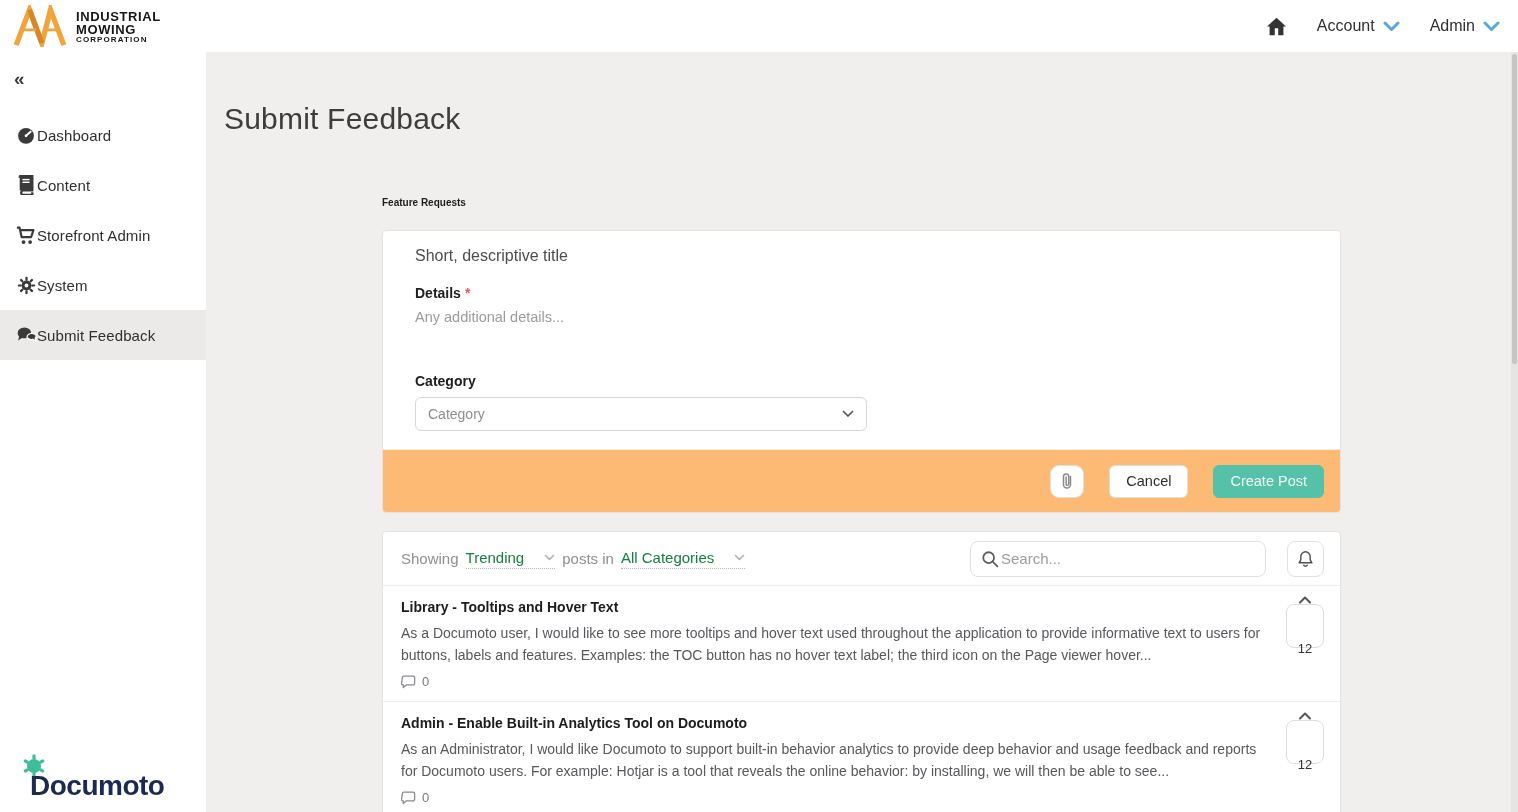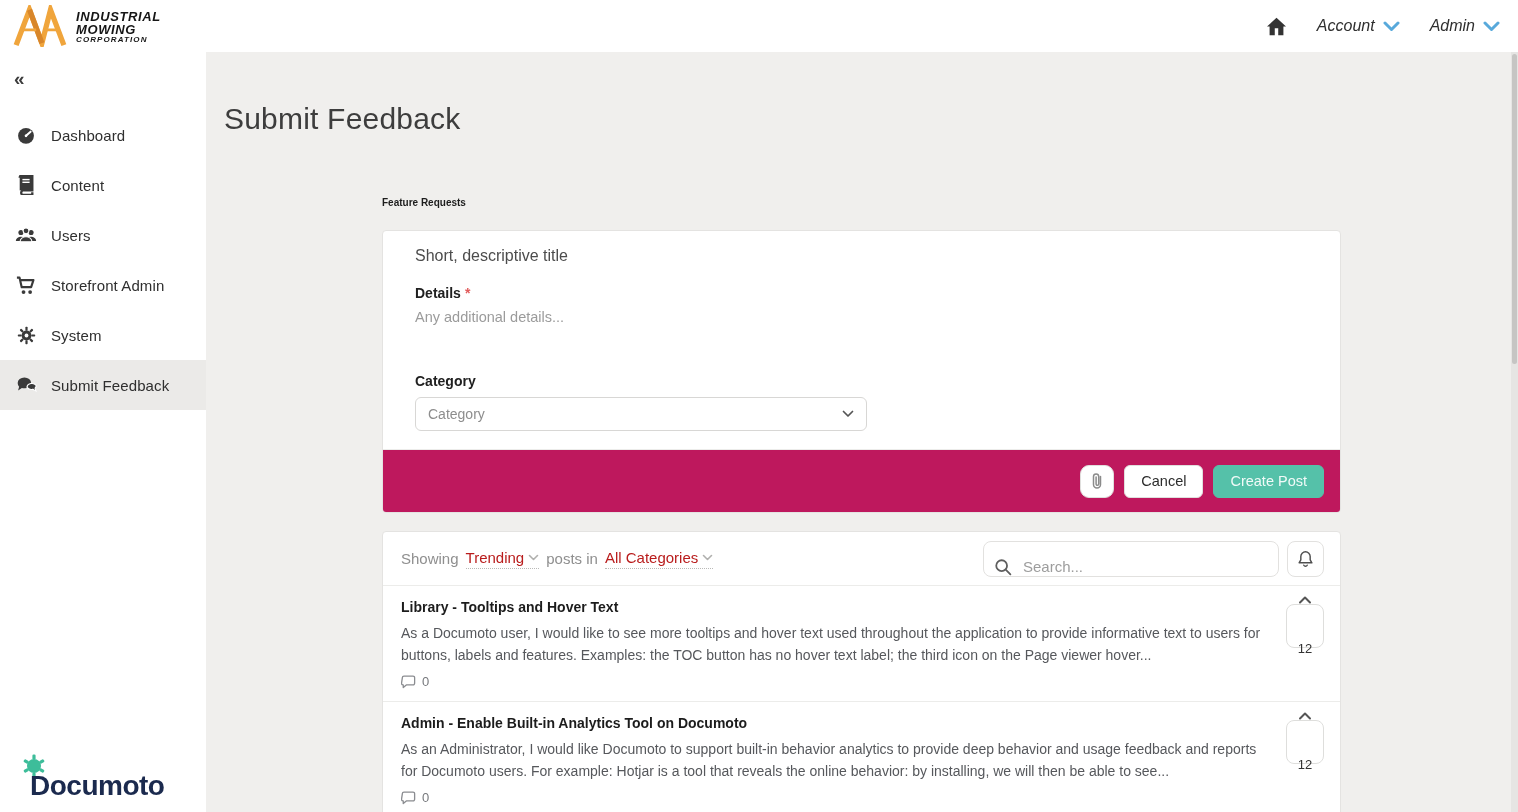--- a/index.html
+++ b/index.html
@@ -10,41 +10,40 @@
     background:#f0efed; color:#2f2f2f;
     position:relative;
   }
 
   
   .header {
     position:absolute; top:0; left:0; right:0; height:52px;
     background:#ffffff; z-index:5;
     display:flex; align-items:center; justify-content:space-between;
     padding:0 18px 0 12px;
-    font-style:italic;
   }
   .brand { display:flex; align-items:center; gap:8px; }
   .brand-text { line-height:1.02; padding-top:2px; }
   .brand-line1,.brand-line2 { font-size:13px; font-weight:bold; letter-spacing:.6px; color:#161616; }
   .brand-line3 { font-size:8px; font-weight:bold; letter-spacing:1.1px; color:#161616; }
   .header-nav { display:flex; align-items:center; gap:30px; }
   .hnav-item { display:flex; align-items:center; gap:8px; cursor:pointer; }
   .hnav-label { font-size:16px; color:#2f2f2f; }
 
   
   .sidebar {
     position:absolute; top:52px; left:0; width:206px; bottom:0;
     background:#ffffff; z-index:4;
   }
   .collapse-btn {
     margin:14px 0 18px 14px; font-size:19px; font-weight:bold; color:#3c3c3c;
     width:26px; height:26px; display:flex; align-items:center; cursor:pointer;
   }
   .side-item {
-    height:50px; display:flex; align-items:center; gap:14px;
+    height:50px; display:flex; align-items:center; 
     padding-left:15px; cursor:pointer; color:#2f2f2f;
   }
   .side-item.active { background:#ebeae8; }
   .side-icon { width:22px; display:flex; justify-content:center; color:#3a3a3a; flex:0 0 22px; }
   .side-label { font-size:15px; font-weight:500; letter-spacing:.1px; }
   .side-footer { position:absolute; left:6px; bottom:4px; width:190px; height:52px; }
   .documoto-gear { position:absolute; left:16px; top:-2px; }
   .documoto-word {
     position:absolute; left:24px; top:14px;
     font-size:28px; font-weight:bold; color:#1b2a4e; letter-spacing:-0.5px;
@@ -79,22 +78,22 @@
   }
   .details-input::placeholder { color:#9b9b9b; opacity:1; }
   .category-label { margin-top:8px; }
   .select-box {
     width:452px; height:34px; border:1px solid #d8d7d5; border-radius:6px;
     display:flex; align-items:center; justify-content:space-between;
     padding:0 12px; cursor:pointer; background:#fff; margin-top:2px; margin-bottom:4px;
   }
   .select-value { font-size:14px; color:#8d8d8d; }
   .form-footer {
-    height:63px; background:#be185d; border-top:1px solid #ececea;
-    display:flex; align-items:center; justify-content:flex-end; gap:10px; padding-right:16px;
+    height:63px; background:#fdba74; border-top:1px solid #ececea;
+    display:flex; align-items:center; justify-content:flex-end; gap:25px; padding-right:16px;
   }
   .icon-btn {
     width:34px; height:33px; background:#fff; border:1px solid #e0dfdd; border-radius:9px;
     display:flex; align-items:center; justify-content:center; cursor:pointer;
   }
   .btn {
     height:33px; border-radius:6px; font-size:14.5px; padding:0 16px; cursor:pointer;
     display:flex; align-items:center; font-family:"Liberation Sans",sans-serif;
   }
   .btn-cancel { background:#fff; border:1px solid #e0dfdd; color:#2c2c2c; }
@@ -105,26 +104,26 @@
     background:#fff; border:1px solid #e4e3e1; border-radius:4px 4px 0 0;
     height:300px; overflow:hidden;
   }
   .posts-header {
     height:54px; display:flex; align-items:center; padding:0 16px 0 18px;
     border-bottom:1px solid #ececea;
   }
   .showing-group { display:flex; align-items:center; gap:7px; font-size:15px; flex:1; }
   .muted { color:#8f8f8f; }
   .filter-link {
-    display:flex; align-items:center; gap:4px; cursor:pointer;
-    border-bottom:1px dotted #b9b9b7; padding-bottom:2px; color:#b91c1c; font-weight:500;
+    display:flex; align-items:center; gap:20px; cursor:pointer;
+    border-bottom:1px dotted #b9b9b7; padding-bottom:2px; color:#15803d; font-weight:500;
   }
   .search-wrap {
     width:296px; height:36px; border:1px solid #e2e1df; border-radius:8px; background:#fff;
-    display:flex; align-items:flex-end; padding:0 10px; gap:9px; margin-right:8px;
+    display:flex; align-items:center; padding:0 10px; margin-right:21px;
   }
   .search-input {
     border:none; outline:none; flex:1; font-family:"Liberation Sans",sans-serif;
     font-size:15px; color:#444; background:transparent;
   }
   .search-input::placeholder { color:#9d9d9d; opacity:1; }
   .bell-btn {
     width:37px; height:36px; border:1px solid #e2e1df; border-radius:8px; background:#fff;
     display:flex; align-items:center; justify-content:center; cursor:pointer;
   }
@@ -214,33 +213,20 @@
       <svg width="18" height="20" viewBox="0 0 20 22">
           <path d="M3,3 a3,3 0 0 1 3,-3 h11 v17 h-11 a3,3 0 0 0 0,5 h11 v-3" fill="none" stroke="#3a3a3a" stroke-width="2.6"></path>
           <rect x="3" y="0" width="14" height="17" fill="#3a3a3a"></rect>
           <line x1="6" y1="5" x2="14" y2="5" stroke="#fff" stroke-width="1.6"></line>
           <line x1="6" y1="8" x2="14" y2="8" stroke="#fff" stroke-width="1.6"></line>
         </svg>
     </span>
     <span class="side-label">Content</span>
   </div>
 
-  <div class="side-item">
-    <span class="side-icon">
-      <svg width="22" height="18" viewBox="0 0 26 20">
-          <circle cx="7" cy="7" r="3" fill="#3a3a3a"></circle>
-          <circle cx="19" cy="7" r="3" fill="#3a3a3a"></circle>
-          <circle cx="13" cy="5" r="3.4" fill="#3a3a3a" stroke="#fff" stroke-width="1.2"></circle>
-          <path d="M1,17 a6,5 0 0 1 12,0 z" fill="#3a3a3a"></path>
-          <path d="M13,17 a6,5 0 0 1 12,0 z" fill="#3a3a3a"></path>
-          <path d="M6,18 a7,6 0 0 1 14,0 z" fill="#3a3a3a" stroke="#fff" stroke-width="1.2"></path>
-        </svg>
-    </span>
-    <span class="side-label">Users</span>
-  </div>
 
 
   <div class="side-item">
     <span class="side-icon">
       <svg width="20" height="19" viewBox="0 0 24 23">
           <path d="M1,2 h3.2 l2.6,11.5 h11.4 l2.8,-8.5 h-15" fill="none" stroke="#3a3a3a" stroke-width="2.6" stroke-linejoin="round"></path>
           <circle cx="9" cy="19.5" r="2.3" fill="#3a3a3a"></circle>
           <circle cx="17" cy="19.5" r="2.3" fill="#3a3a3a"></circle>
         </svg>
     </span>

